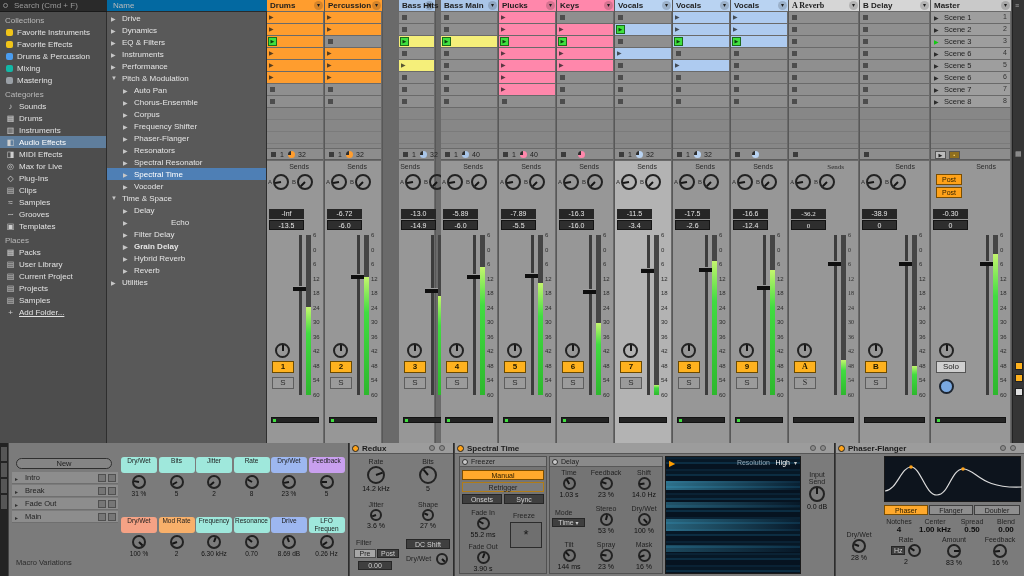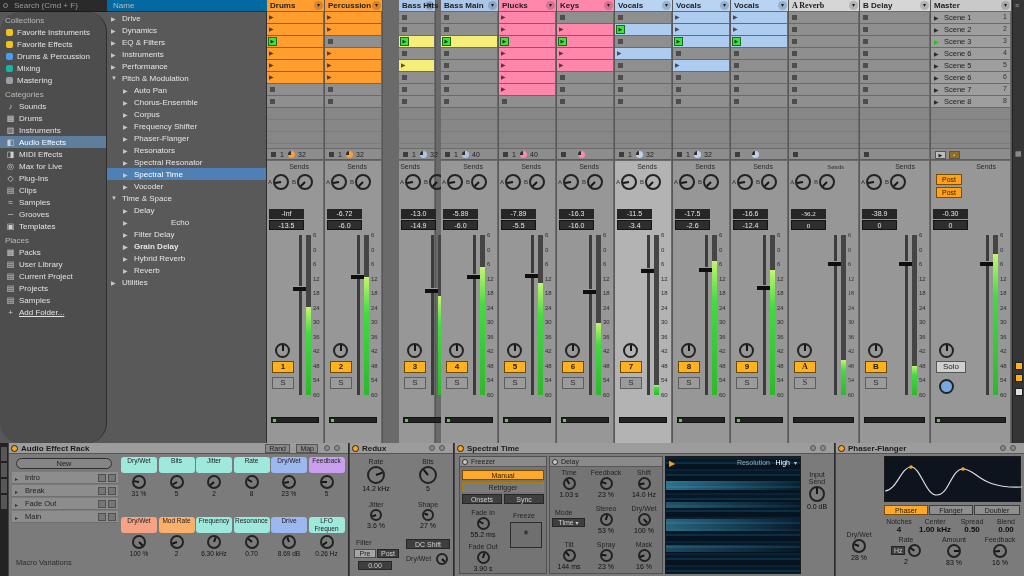--- a/index.html
+++ b/index.html
@@ -4,21 +4,21 @@
 <style>
 *{margin:0;padding:0;box-sizing:border-box;}
 html,body{width:1024px;height:576px;background:#1e1e1e;}
 #app{position:relative;width:1024px;height:576px;overflow:hidden;background:#585858;
  font-family:"Liberation Sans",sans-serif;font-size:9px;color:#222;}
 .abs{position:absolute;}
 
 
 #searchbar{left:0;top:0;width:107px;height:12px;background:#2a2a2a;color:#9a9a9a;font-size:8px;line-height:12px;padding-left:14px;border-bottom:1px solid #1a1a1a;}
 #searchicon{position:absolute;left:3px;top:3px;width:5px;height:5px;border:1px solid #888;border-radius:50%;}
-#sidebar{left:0;top:12px;width:107px;height:431px;background:#4d4d4d;overflow:hidden;border-right:1px solid #2e2e2e;border-radius:20px;}
+#sidebar{left:0;top:12px;width:107px;height:431px;background:#4d4d4d;overflow:hidden;border-right:1px solid #2e2e2e;}
 .sechead{height:14px;line-height:17px;padding-left:5px;color:#b9b9b9;font-size:8px;}
 .sbitem{height:12px;display:flex;align-items:center;gap:4px;padding-left:6px;color:#e2e2e2;font-size:8px;white-space:nowrap;}
 .sbitem.sel{background:#5f7e9d;color:#fff;}
 .dot{width:7px;height:7px;border-radius:2px;flex:0 0 auto;}
 .sbicon{width:9px;text-align:center;color:#cfcfcf;font-size:8px;flex:0 0 auto;}
 #treehead{left:107px;top:0;width:160px;height:12px;background:#0369a1;color:#bbb;font-size:8px;line-height:12px;padding-left:6px;border-bottom:1px solid #2a2a2a;}
 #tree{left:107px;top:12px;width:160px;height:431px;background:#595959;overflow:hidden;border-right:1px solid #2e2e2e;}
 .trow{height:12px;display:flex;align-items:center;gap:3px;font-size:8px;color:#e5e5e5;white-space:nowrap;}
 .trow.sel{background:#4e7fb5;color:#fff;}
 .arrow{font-size:6px;color:#c6c6c6;width:8px;flex:0 0 auto;}
@@ -1231,28 +1231,20 @@
 
   <div class="abs" id="devbar">
     <div id="devtabs">
       <span class="dtab" style="top:4px"></span>
       <span class="dtab" style="top:20px"></span>
       <span class="dtab" style="top:36px"></span>
       <span class="dtab" style="top:52px"></span>
     </div>
 
     <div class="device" style="left:8px;width:340px">
-      <div class="devtitle">
-        <span class="pwr"></span>
-        <span class="devname">Audio Effect Rack</span>
-        <span class="minibtn" style="right:58px">Rand</span>
-        <span class="minibtn" style="right:30px">Map</span>
-        <span class="ddot" style="right:18px"></span>
-        <span class="ddot" style="right:8px"></span>
-      </div>
       <div id="rack-left">
         <div id="rack-new">New</div>
         <div id="rack-chains">
             <div class="chainrow" style="top: 0px;">
               <span class="arrow">▸</span>
               <span class="clabel">Intro</span>
               <span class="chainbox" style="right: 12px;"></span>
               <span class="chainbox" style="right: 2px;"></span>
             </div>
             <div class="chainrow" style="top: 13px;">

